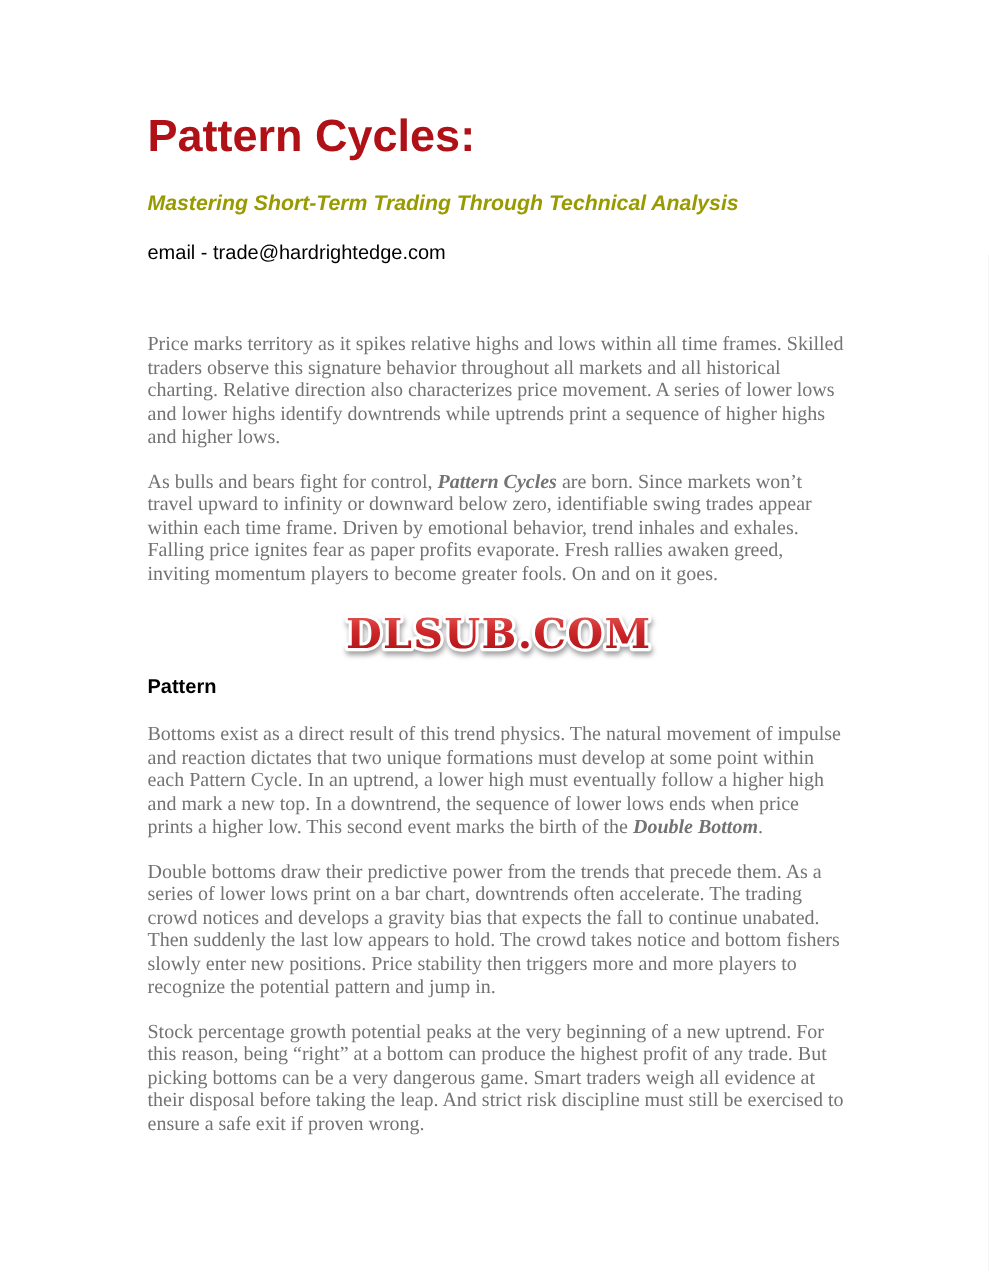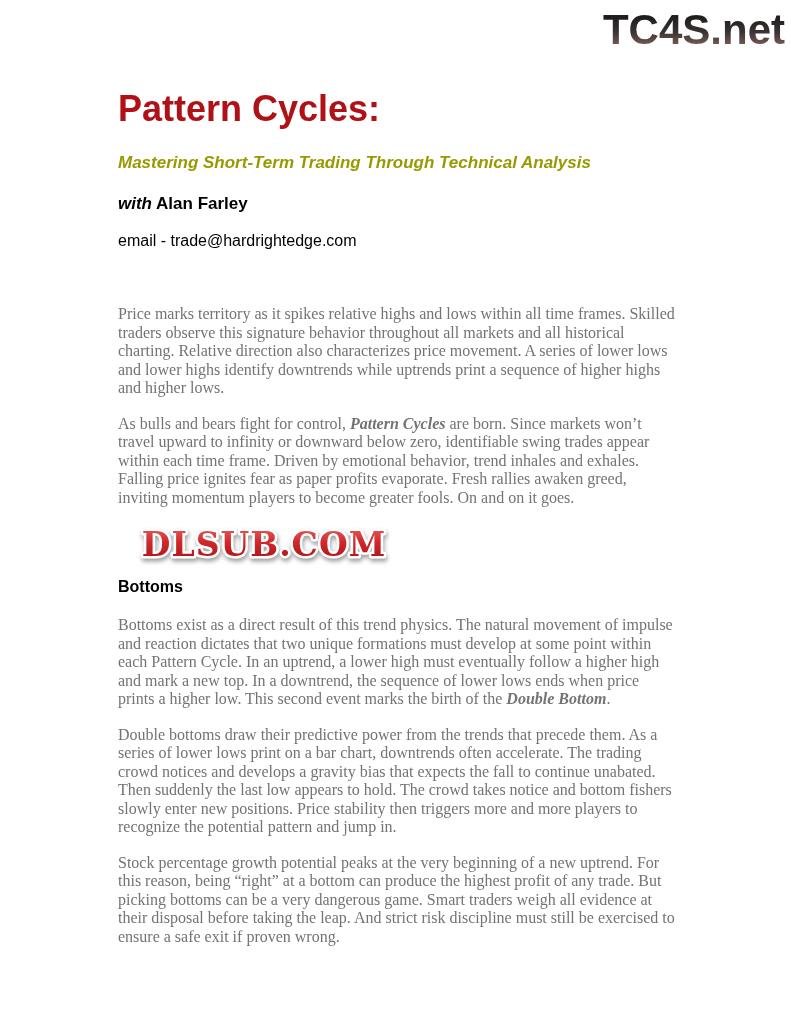--- a/index.html
+++ b/index.html
@@ -43,55 +43,42 @@
     color:#000;
   }
   .body-copy{margin-top:55px;}
   .body-copy p{
     margin:0 0 17px 0;
     font-size:16px;
     line-height:18.5px;
     color:#737373;
   }
   .watermark{
+    text-align:center;
     margin:-4px 0 6px 0;
   }
   .section-heading{
     margin:0 0 20px 0;
     font-family:"Liberation Sans", sans-serif;
     font-size:16px;font-weight:bold;
     color:#000;
   }
 </style>
 </head>
 <body>
 
 <div class="page">
 
-  <div class="tc4s-logo">
-    <svg width="218" height="52" viewBox="0 0 218 52">
-      <defs>
-        <linearGradient id="gTC" x1="0" y1="0" x2="0" y2="1">
-          <stop offset="0" stop-color="#5a5a5a"></stop>
-          <stop offset="0.22" stop-color="#1d1d1d"></stop>
-          <stop offset="0.55" stop-color="#3a3331"></stop>
-          <stop offset="1" stop-color="#9a726a"></stop>
-        </linearGradient>
-      </defs>
-      <text x="214" y="41" text-anchor="end" font-family="Liberation Sans, sans-serif" font-size="42" font-weight="bold" fill="url(#gTC)">TC4S.net</text>
-    </svg>
-  </div>
 
   <div class="content">
 
     <h1 class="doc-title">Pattern Cycles:</h1>
 
     <h2 class="doc-subtitle">Mastering Short-Term Trading Through Technical Analysis</h2>
 
-    <div class="byline"><span class="prefix">with</span><span> Alan Farley</span></div>
 
     <div class="email-line">email - trade@hardrightedge.com</div>
 
     <div class="body-copy">
 
       <p><span>Price marks territory as it spikes relative highs and lows within all time frames. Skilled traders observe this signature behavior throughout all markets and all historical charting. Relative direction also characterizes price movement. A series of lower lows and lower highs identify downtrends while uptrends print a sequence of higher highs and higher lows.</span></p>
       <p><span>As bulls and bears fight for control, </span><span style="font-weight: bold; font-style: italic;">Pattern Cycles</span><span> are born. Since markets won’t travel upward to infinity or downward below zero, identifiable swing trades appear within each time frame. Driven by emotional behavior, trend inhales and exhales. Falling price ignites fear as paper profits evaporate. Fresh rallies awaken greed, inviting momentum players to become greater fools. On and on it goes.</span></p>
 
       <div class="watermark">
         <svg width="292" height="48" viewBox="0 0 292 48">
@@ -99,21 +86,21 @@
             <linearGradient id="gDL" x1="0" y1="0" x2="0" y2="1">
               <stop offset="0" stop-color="#ea625e"></stop>
               <stop offset="0.45" stop-color="#ce282b"></stop>
               <stop offset="1" stop-color="#a80f14"></stop>
             </linearGradient>
           </defs>
           <text x="146" y="36" text-anchor="middle" font-family="DejaVu Serif, serif" font-size="33" font-weight="bold" letter-spacing="1" fill="url(#gDL)" stroke="#ffffff" stroke-width="5" paint-order="stroke" stroke-linejoin="round" style="filter:drop-shadow(1px 3px 2px rgba(130,130,130,0.75))">DLSUB.COM</text>
         </svg>
       </div>
 
-      <h3 class="section-heading">Bottoms</h3>
+      <h3 class="section-heading">Pattern</h3>
 
       <p><span>Bottoms exist as a direct result of this trend physics. The natural movement of impulse and reaction dictates that two unique formations must develop at some point within each Pattern Cycle. In an uptrend, a lower high must eventually follow a higher high and mark a new top. In a downtrend, the sequence of lower lows ends when price prints a higher low. This second event marks the birth of the </span><span style="font-weight: bold; font-style: italic;">Double Bottom</span><span>.</span></p>
       <p><span>Double bottoms draw their predictive power from the trends that precede them. As a series of lower lows print on a bar chart, downtrends often accelerate. The trading crowd notices and develops a gravity bias that expects the fall to continue unabated. Then suddenly the last low appears to hold. The crowd takes notice and bottom fishers slowly enter new positions. Price stability then triggers more and more players to recognize the potential pattern and jump in.</span></p>
       <p><span>Stock percentage growth potential peaks at the very beginning of a new uptrend. For this reason, being “right” at a bottom can produce the highest profit of any trade. But picking bottoms can be a very dangerous game. Smart traders weigh all evidence at their disposal before taking the leap. And strict risk discipline must still be exercised to ensure a safe exit if proven wrong.</span></p>
 
     </div>
   </div>
 
 
 </div>

